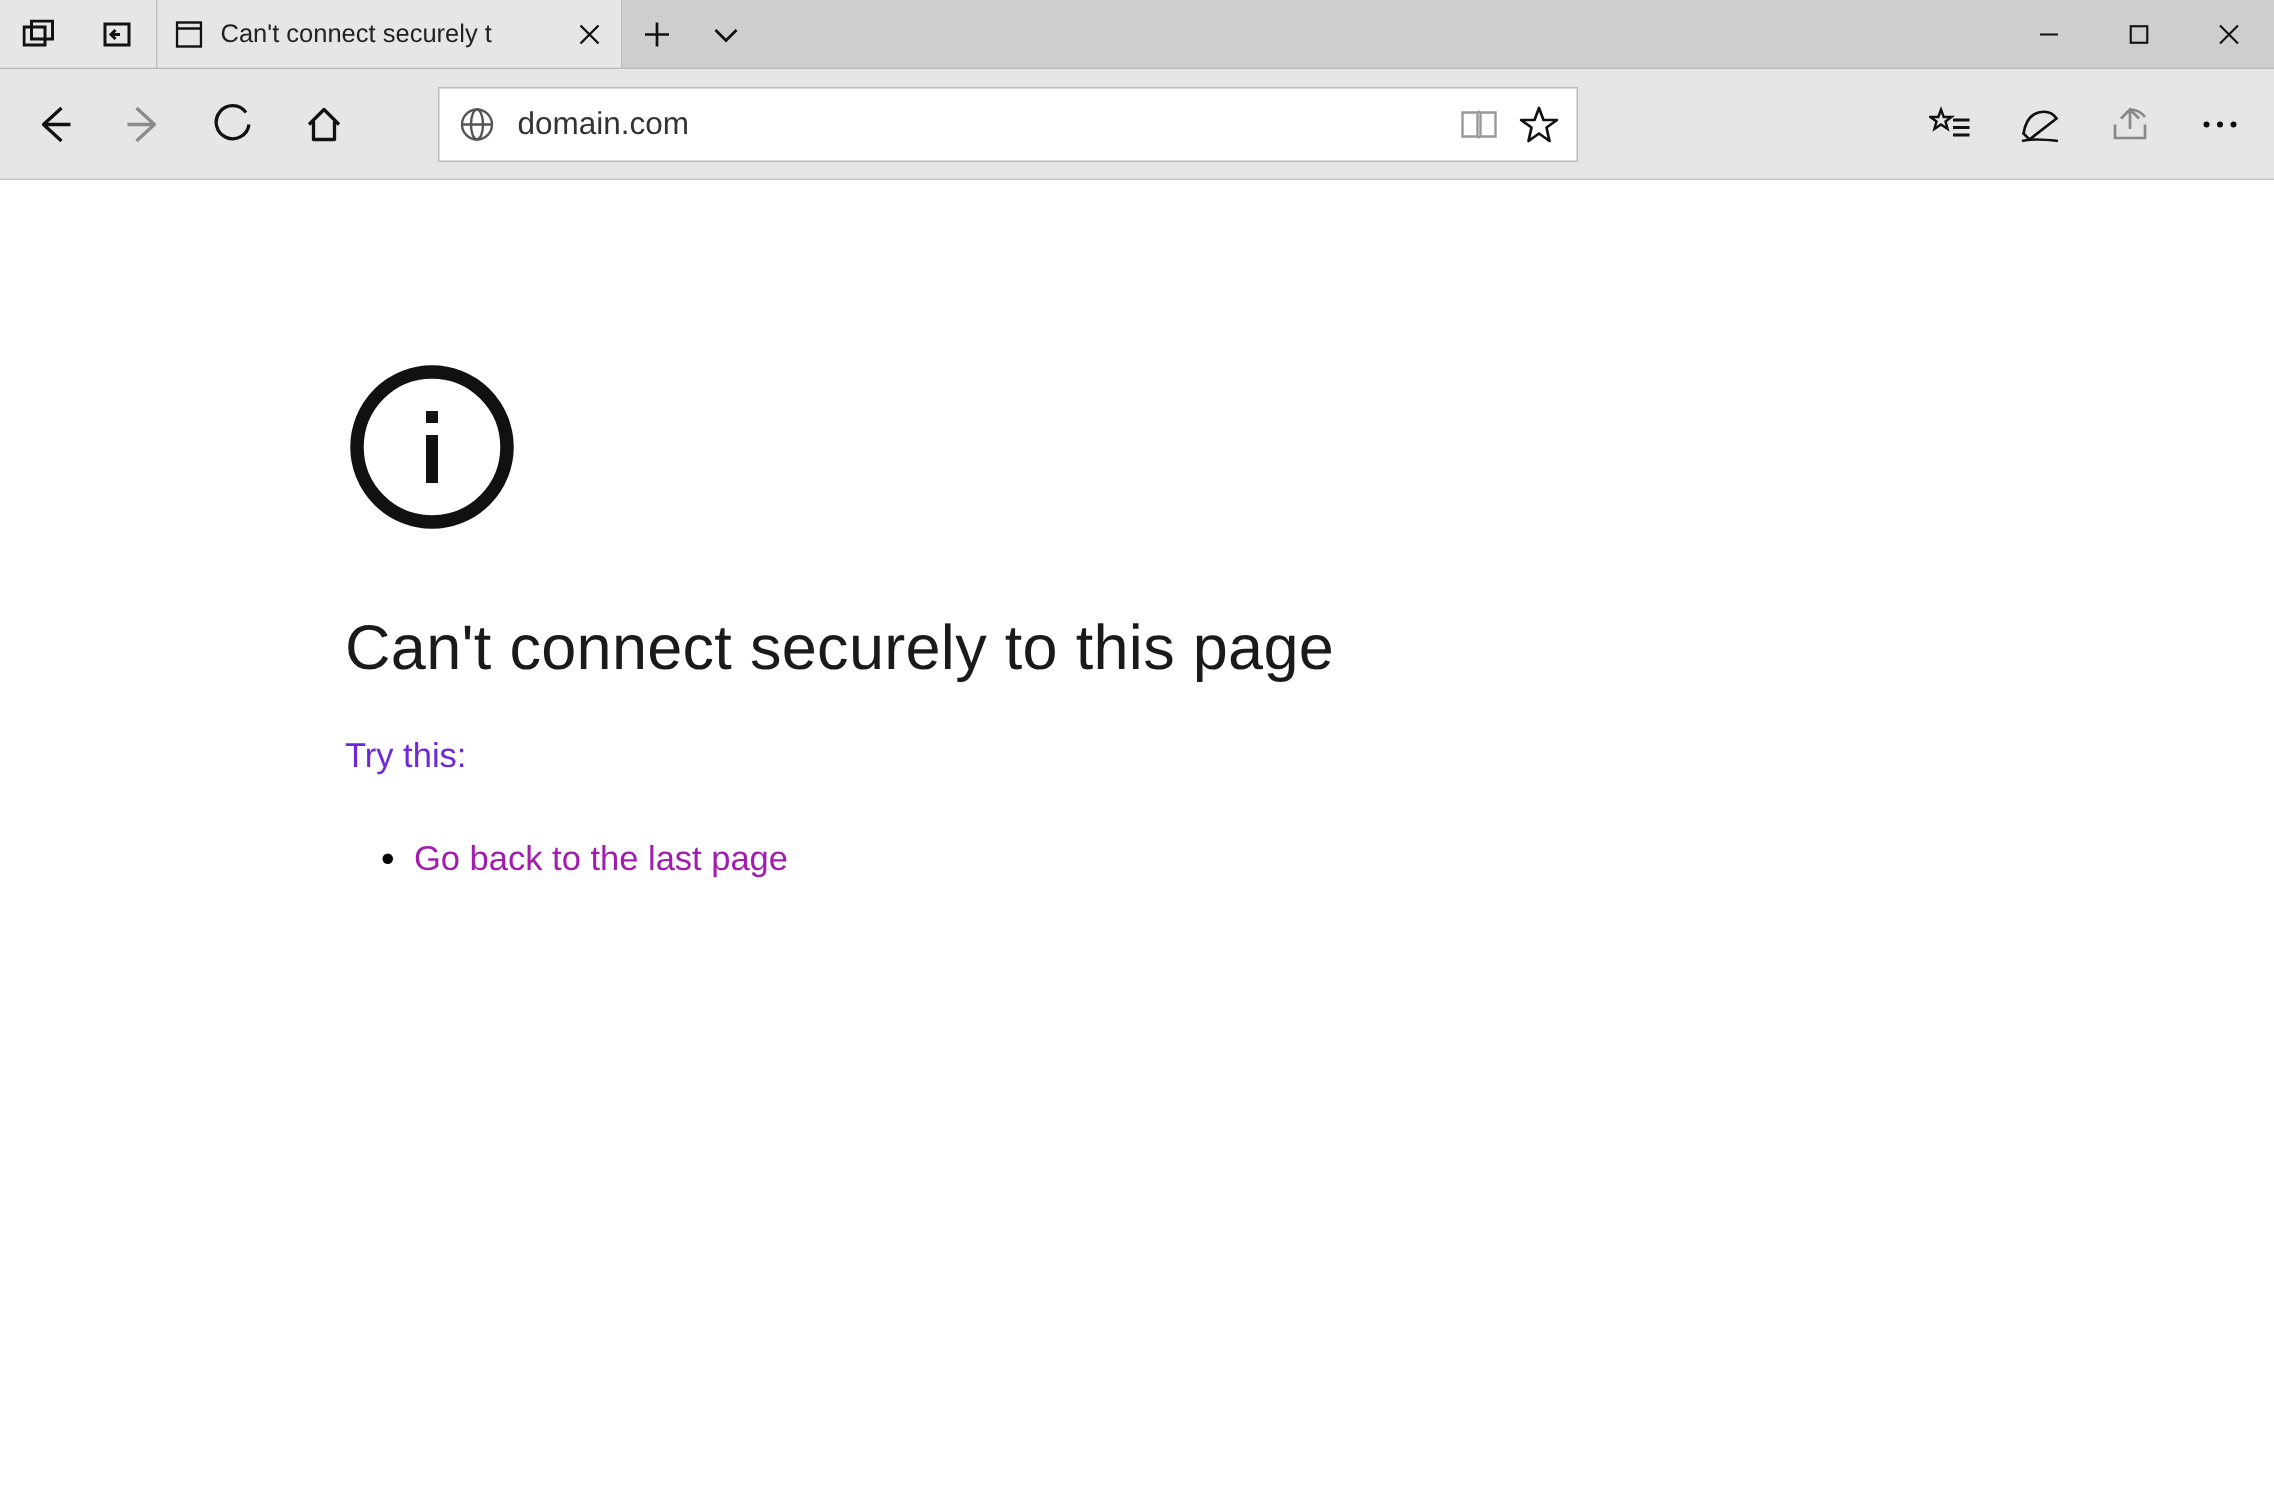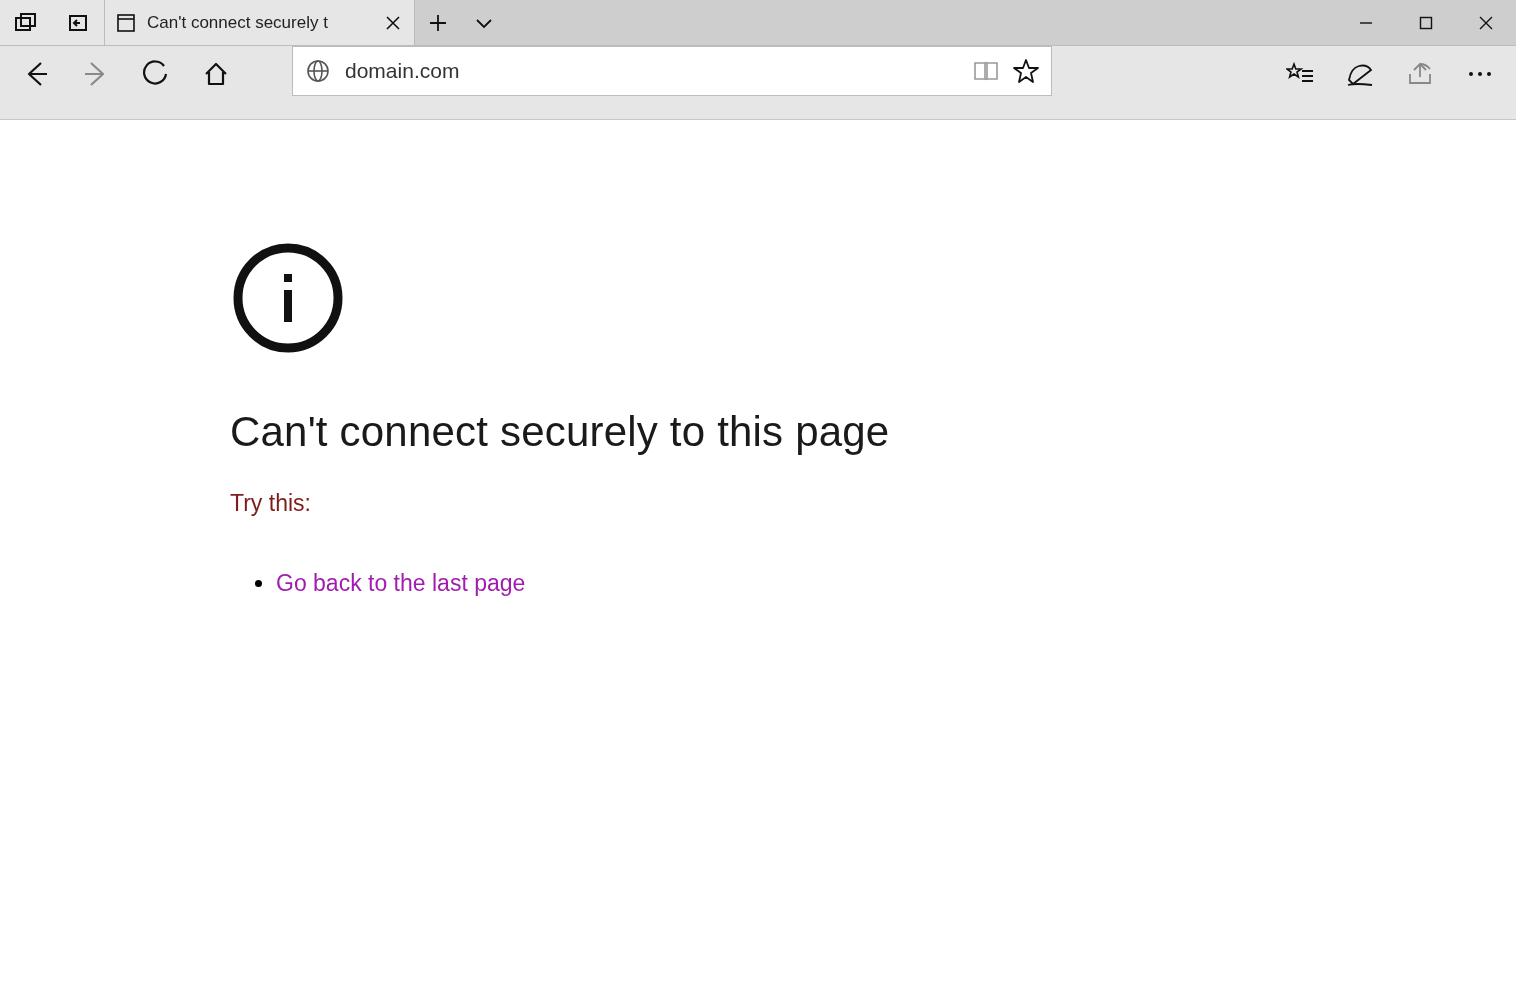--- a/index.html
+++ b/index.html
@@ -52,21 +52,21 @@
   .tab-actions .btn { width: 46px; height:46px; display:flex; align-items:center; justify-content:center; }
   .titlebar-spacer { flex:1; }
   .window-controls { display:flex; align-items:center; }
   .window-controls .btn { width:60px; height:46px; display:flex; align-items:center; justify-content:center; }
 
   
   .navbar {
     height: 74px;
     background: #e6e6e6;
     display:flex;
-    align-items:flex-start;
+    align-items:center;
     padding: 0 8px;
     gap: 4px;
     border-bottom: 1px solid #c8c8c8;
   }
   .nav-btn {
     width: 56px; height: 56px;
     display:flex; align-items:center; justify-content:center;
   }
   .addr {
     flex: 0 0 760px;
@@ -107,22 +107,22 @@
     letter-spacing: 0.2px;
   }
   .desc {
     font-size: 23px;
     color:#2a2a2a;
     line-height: 1.4;
     margin-bottom: 40px;
   }
   .try-label {
     font-size: 23px;
-    color:#7f1d1d;
-    margin-bottom: 53px;
+    color:#6d28d9;
+    margin-bottom: 42px;
   }
   ul.actions { list-style: disc; padding-left: 46px; }
   ul.actions li { font-size: 23px; }
   ul.actions a { color:#a21caf; text-decoration:none; }
 
   svg { display:block; }
   .faded svg * { stroke:#8a8a8a; }
 </style>
 </head>
 <body>

